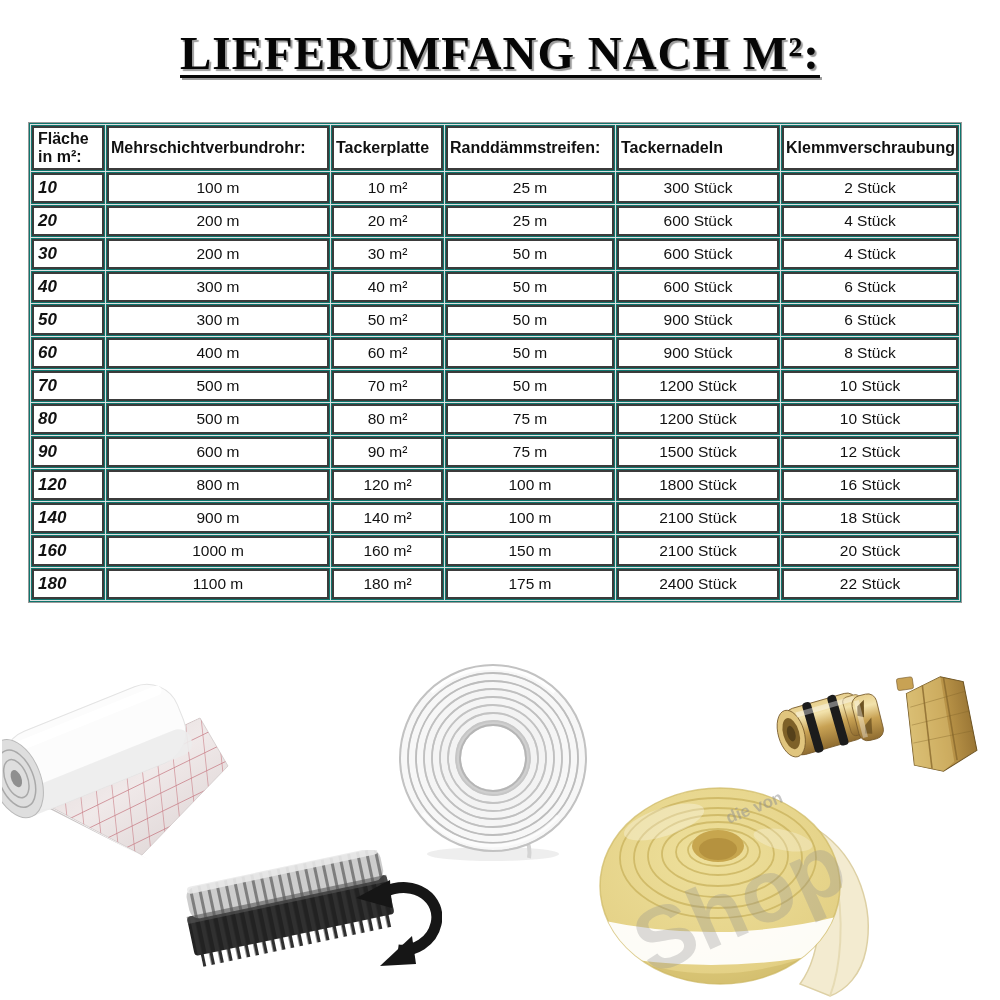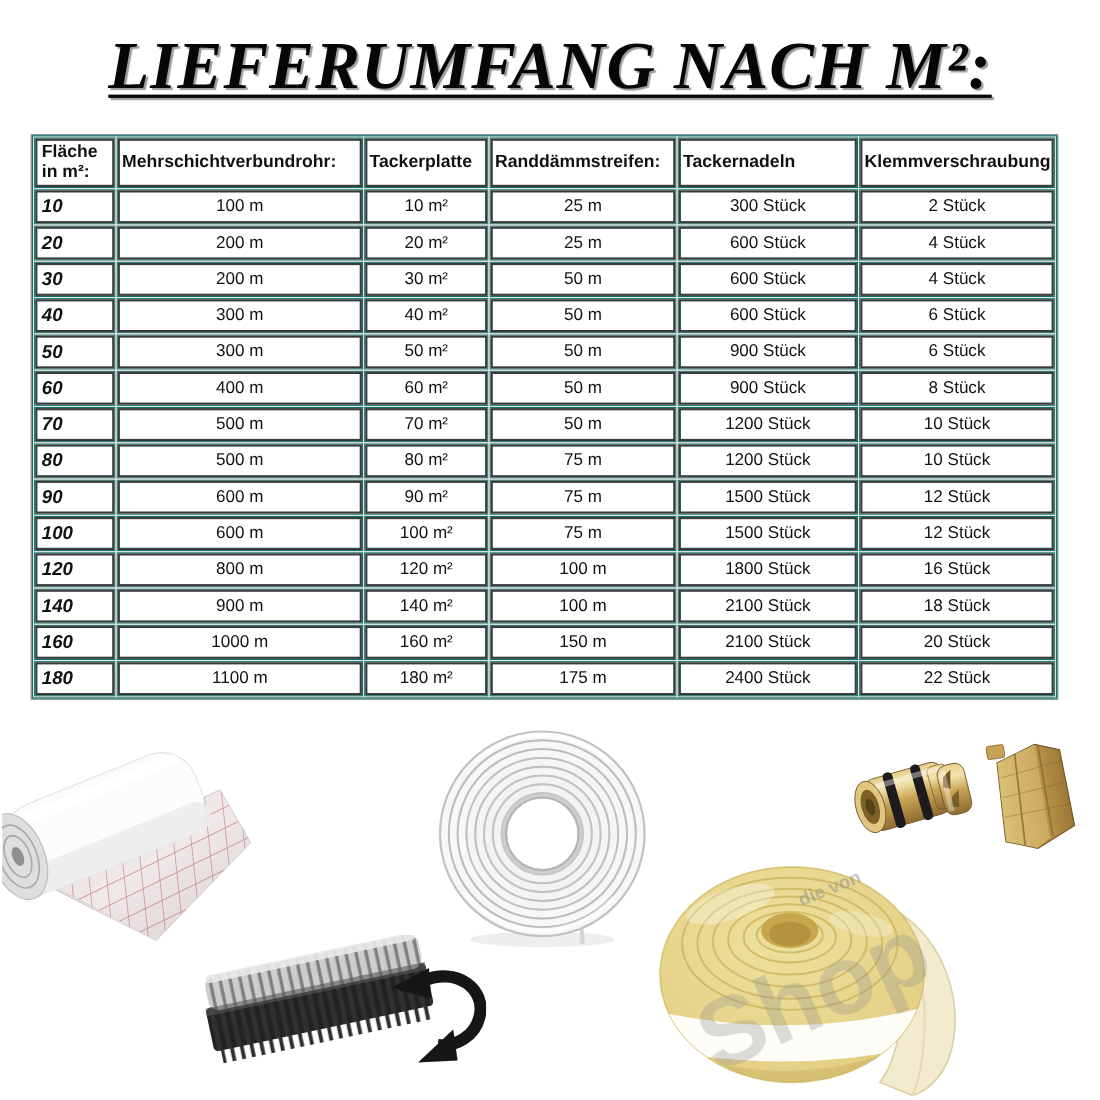--- a/index.html
+++ b/index.html
@@ -6,27 +6,26 @@
   body {
     width:1000px; height:1000px; position:relative; overflow:hidden;
     background:#ffffff; font-family:"Liberation Sans", sans-serif;
   }
 
   
   .title {
     position:absolute; top:26px; left:0; width:1000px;
     text-align:center;
     font-family:"Liberation Serif", serif;
-    font-weight:bold; font-size:61px; letter-spacing:1px;
+    font-weight:bold; font-size:47px; letter-spacing:1px;
     color:#060606;
     text-decoration:underline;
     text-decoration-thickness:3px;
     text-underline-offset:6px;
     text-shadow:2px 2px 1px #9b9b9b;
-    font-style:italic;
   }
 
   
   table.delivery {
     position:absolute; left:28px; top:122px; width:934px;
     border-collapse:separate; border-spacing:3px;
     table-layout:fixed; background:#0f766e;
     border:1px solid #9a9a9a;
   }
   .delivery th, .delivery td {
@@ -145,28 +144,20 @@
         <td>500 m</td>
         <td>80 m²</td>
         <td>75 m</td>
         <td>1200 Stück</td>
         <td>10 Stück</td>
       </tr>
       <tr>
         <td class="c0">90</td>
         <td>600 m</td>
         <td>90 m²</td>
-        <td>75 m</td>
-        <td>1500 Stück</td>
-        <td>12 Stück</td>
-      </tr>
-      <tr>
-        <td class="c0">100</td>
-        <td>600 m</td>
-        <td>100 m²</td>
         <td>75 m</td>
         <td>1500 Stück</td>
         <td>12 Stück</td>
       </tr>
       <tr>
         <td class="c0">120</td>
         <td>800 m</td>
         <td>120 m²</td>
         <td>100 m</td>
         <td>1800 Stück</td>

